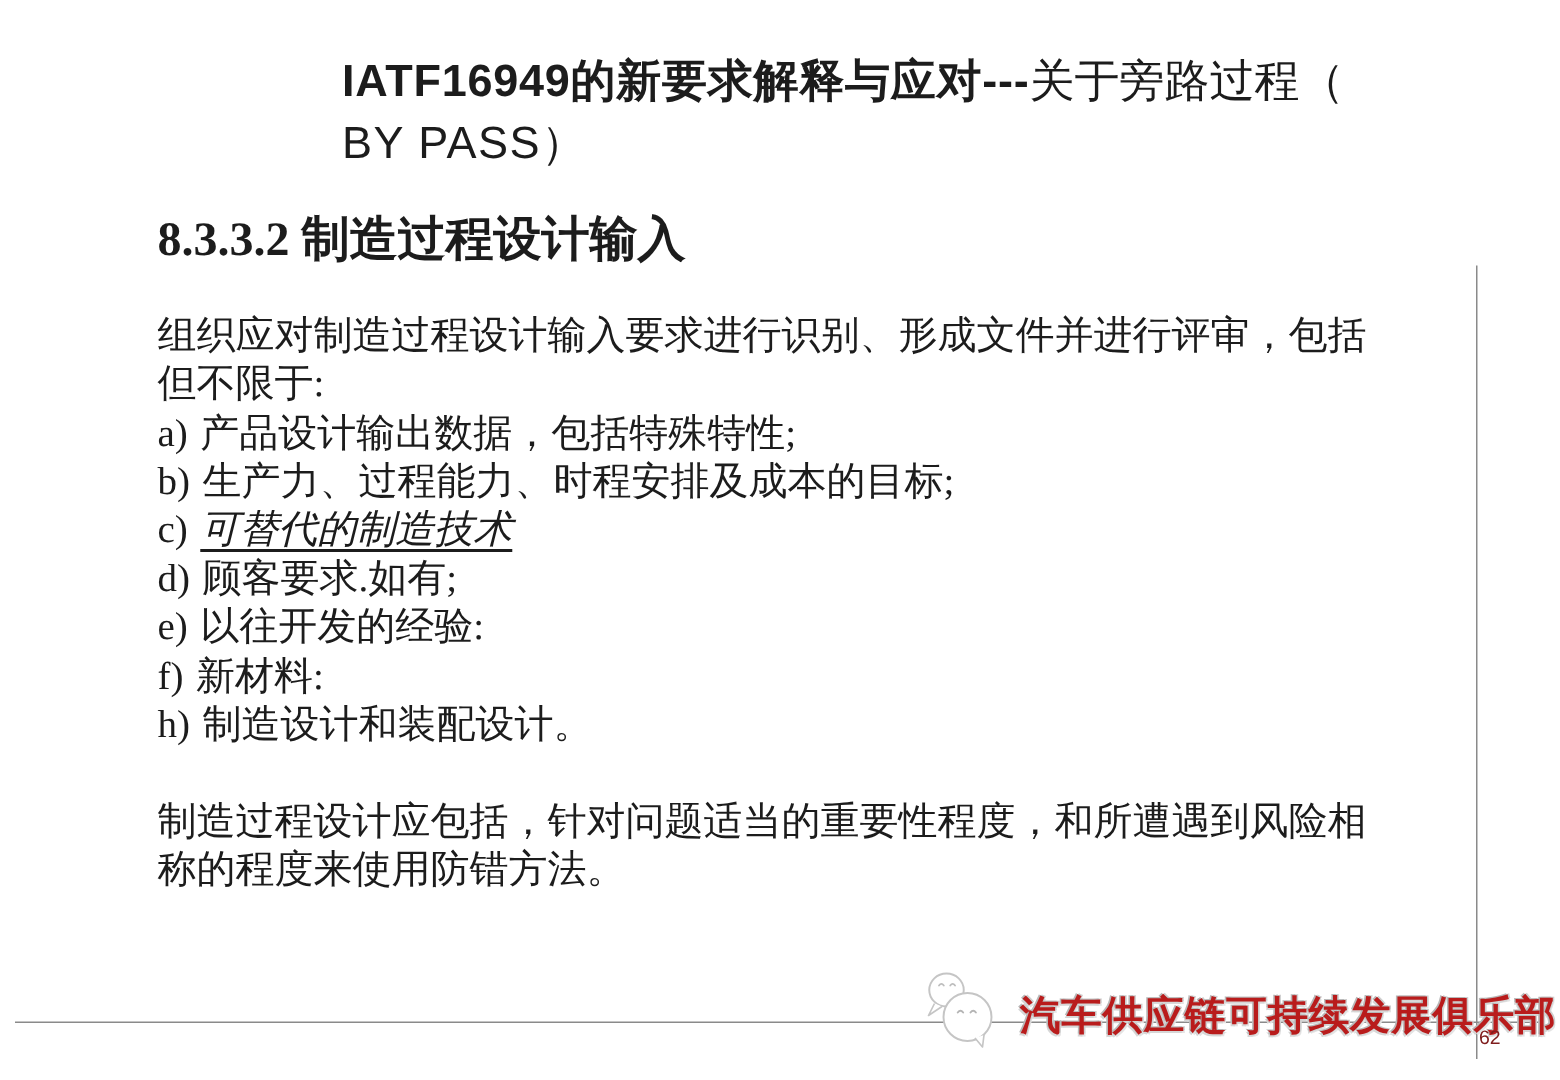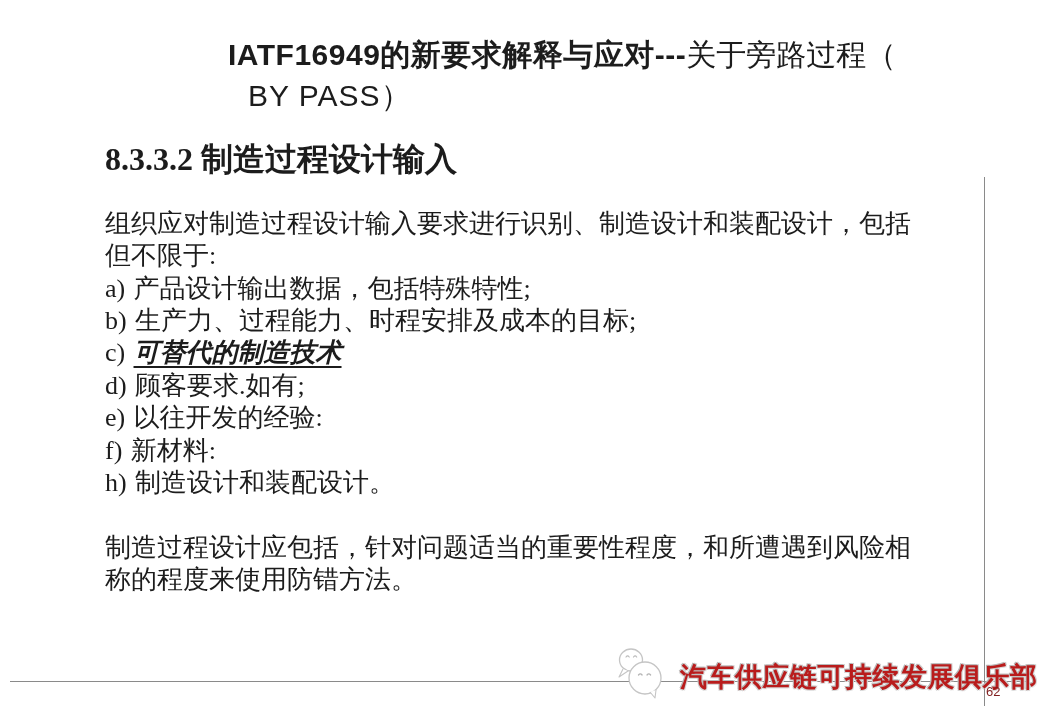--- a/index.html
+++ b/index.html
@@ -34,41 +34,40 @@
     letter-spacing:0.5px;
   }
   .title-regular{
     font-family:"Liberation Serif","DejaVu Serif",serif;
     font-weight:400;
   }
   .title-line2{
     font-family:"Liberation Sans","DejaVu Sans",sans-serif;
     font-weight:400;
     letter-spacing:1px;
-    margin-left:20px;
   }
 
   
   .body-block{
     position:absolute;
     left:105px;
     top:143px;
     width:862px;
     font-size:26px;
     line-height:32.4px;
   }
   .heading{
     font-weight:700;
     font-size:32px;
   }
   .spacer{height:32.4px;}
   .line{white-space:nowrap;}
   .item-prefix{margin-right:0.32em;}
   .emph{
-    font-weight:700;
+    font-weight:400;
     font-style:italic;
     text-decoration:underline;
     text-underline-offset:5px;
     text-decoration-thickness:1.5px;
   }
 
   
   .vline{
     position:absolute;
     left:984px;
@@ -135,21 +134,21 @@
   <div class="title-block">
     <div>
       <span class="title-bold">IATF16949的新要求解释与应对---</span><span class="title-regular">关于旁路过程（</span>
     </div>
     <div class="title-line2">BY PASS）</div>
   </div>
 
   <div class="body-block">
     <div class="heading">8.3.3.2 制造过程设计输入</div>
     <div class="spacer"></div>
-    <div class="line">组织应对制造过程设计输入要求进行识别、制造设计和装配设计，包括</div>
+    <div class="line">组织应对制造过程设计输入要求进行识别、形成文件并进行评审，包括</div>
     <div class="line">但不限于:</div>
 
     <div class="line">
       <span class="item-prefix">a)</span><span>产品设计输出数据，包括特殊特性;</span>
     </div>
     <div class="line">
       <span class="item-prefix">b)</span><span>生产力、过程能力、时程安排及成本的目标;</span>
     </div>
     <div class="line">
       <span class="item-prefix">c)</span><span class="emph">可替代的制造技术</span>

